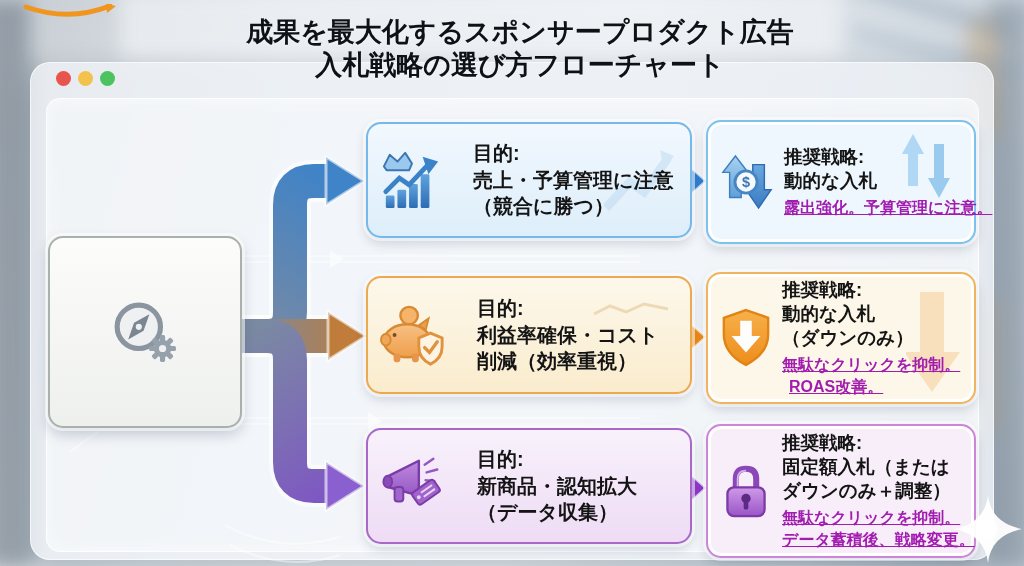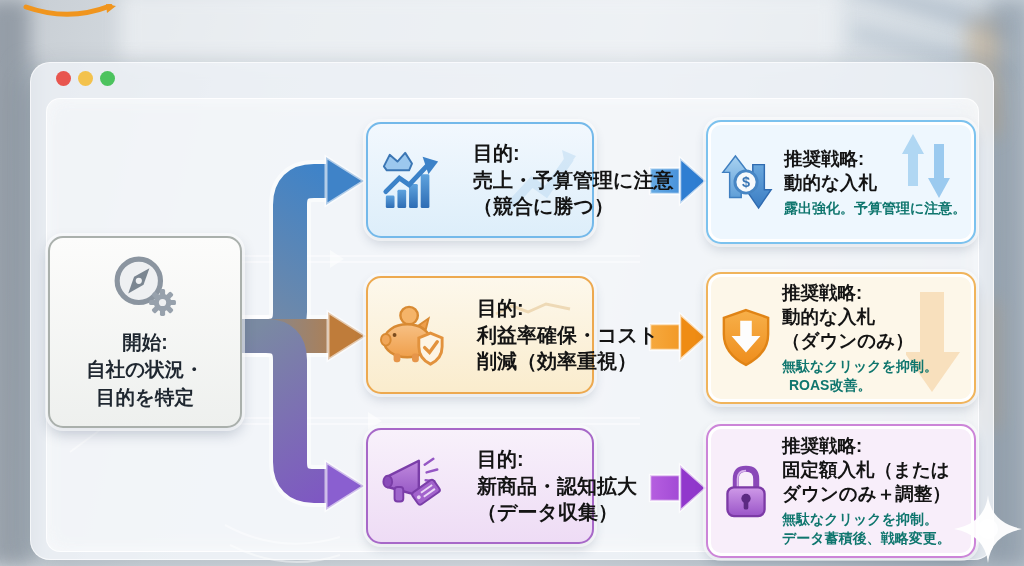--- a/index.html
+++ b/index.html
@@ -22,33 +22,33 @@
   .title{position:absolute;left:520px;top:16px;transform:translateX(-50%);z-index:4;
     text-align:center;font-weight:800;color:#0e1116;font-size:27px;line-height:1.24;
     text-shadow:0 1px 2px rgba(255,255,255,0.55);white-space:nowrap;}
   
   .node{position:absolute;z-index:5;border-radius:15px;box-sizing:border-box;display:flex;align-items:center;}
   .startnode{left:48px;top:236px;width:194px;height:192px;flex-direction:column;justify-content:center;
     background:linear-gradient(180deg,#fcfcfb 0%,#eef0ee 100%);border:2px solid #aab0ac;
     box-shadow:0 0 0 3px rgba(255,255,255,0.55),0 6px 14px rgba(40,60,90,0.25);}
   .startnode .txt{margin-top:10px;text-align:center;font-weight:800;font-size:19.5px;color:#1f2730;line-height:1.4;}
   .pbox,.sbox{padding:0 12px;gap:10px;}
-  .pbox{left:366px;width:228px;box-shadow:0 0 0 3px rgba(255,255,255,0.55),0 5px 12px rgba(40,60,90,0.2);gap:31px;}
+  .pbox{left:366px;width:326px;box-shadow:0 0 0 3px rgba(255,255,255,0.55),0 5px 12px rgba(40,60,90,0.2);gap:31px;}
   .sbox{left:706px;width:270px;box-shadow:inset 0 0 0 3px #ffffff,0 0 0 3px rgba(255,255,255,0.5),0 5px 12px rgba(40,60,90,0.2);}
   .pbox .txt,.sbox .txt{white-space:nowrap;position:relative;z-index:2;}
   .p-blue{top:122px;height:116px;background:linear-gradient(180deg,#f2f8fe 0%,#ddeefa 100%);border:2.5px solid #74b9ea;}
   .p-orange{top:276px;height:118px;background:linear-gradient(180deg,#fdf8ec 0%,#faeccd 100%);border:2.5px solid #eda94f;}
   .p-purple{top:428px;height:116px;background:linear-gradient(180deg,#f8f1fb 0%,#eedcf5 100%);border:2.5px solid #a768c8;}
   .s-blue{top:120px;height:124px;background:#eef7fe;border:2.5px solid #7cc2ee;}
   .s-orange{top:272px;height:132px;background:#fdf7e9;border:2.5px solid #f0b45c;}
   .s-purple{top:424px;height:134px;background:#f8eefa;border:2.5px solid #cc85d8;}
   .heading,.bigline{font-weight:800;color:#141414;}
   .pbox .heading,.pbox .bigline{font-size:20px;line-height:1.32;}
   .sbox .heading,.sbox .bigline{font-size:18.5px;line-height:1.3;}
-  .note{font-size:14px;font-weight:700;color:#0f766e;line-height:1.35;margin-top:4px;}
+  .note{font-size:16px;font-weight:700;color:#a21caf;line-height:1.35;margin-top:4px;text-decoration:underline;}
   .iconwrap{flex:none;display:flex;align-items:center;justify-content:center;position:relative;z-index:2;}
   .decor{position:absolute;z-index:1;pointer-events:none;}
   .arrows{position:absolute;left:0;top:0;z-index:4;pointer-events:none;}
   .faint{position:absolute;z-index:3;pointer-events:none;}
   .sparkle{position:absolute;left:952px;top:493px;z-index:6;filter:blur(0.6px);pointer-events:none;}
 </style>
 </head>
 <body>
 
 <div id="stage">
@@ -62,20 +62,24 @@
   <div class="blur" style="left:845px;top:2px;width:170px;height:10px;background:#6f86a0;opacity:.45;transform:rotate(16deg);"></div>
   <div class="blur" style="left:850px;top:48px;width:170px;height:9px;background:#7d93aa;opacity:.4;transform:rotate(14deg);"></div>
 
   <div class="logo">
     <svg width="96" height="15" viewBox="0 0 96 15">
       <path d="M3,3 Q46,18 87,2" fill="none" stroke="#f0951e" stroke-width="5" stroke-linecap="round"></path>
       <polygon points="83,0 93,2 84,9" fill="#f0951e"></polygon>
     </svg>
   </div>
 
+  <div class="title">
+    <div>成果を最大化するスポンサープロダクト広告</div>
+    <div>入札戦略の選び方フローチャート</div>
+  </div>
 
   <div class="window"></div>
   <div class="traffic" style="left:56px;background:#e8554e;"></div>
   <div class="traffic" style="left:78px;background:#f3c24d;"></div>
   <div class="traffic" style="left:100px;background:#4cc35e;"></div>
   <div class="panel"></div>
 
   <svg class="faint" width="1024" height="566">
     <g stroke="rgba(255,255,255,0.45)" stroke-width="2" fill="none">
       <path d="M60,256 H640"></path>
@@ -162,25 +166,20 @@
             <rect x="-2.5" y="-13" width="5" height="7" rx="1.5" transform="rotate(180)"></rect>
             <rect x="-2.5" y="-13" width="5" height="7" rx="1.5" transform="rotate(225)"></rect>
             <rect x="-2.5" y="-13" width="5" height="7" rx="1.5" transform="rotate(270)"></rect>
             <rect x="-2.5" y="-13" width="5" height="7" rx="1.5" transform="rotate(315)"></rect>
           </g>
           <circle r="8.5" fill="#97a1ac"></circle>
             <circle r="3.5" fill="#eef0f2"></circle>
         </g>
       </svg>
     </span>
-    <div class="txt">
-      <div>開始:</div>
-      <div>自社の状況・</div>
-      <div>目的を特定</div>
-    </div>
   </div>
 
   <div class="node pbox p-blue">
     <svg class="decor" style="right:16px;top:18px;" width="70" height="80" viewBox="0 0 70 80" opacity="0.45">
       <polyline points="2,66 26,40 40,50 64,16" stroke="#b7d7f0" stroke-width="9" fill="none"></polyline>
       <polygon points="56,8 70,14 60,28" fill="#b7d7f0"></polygon>
     </svg>
     <span class="iconwrap">
       <svg width="62" height="64" viewBox="0 0 64 64">
         <defs>

